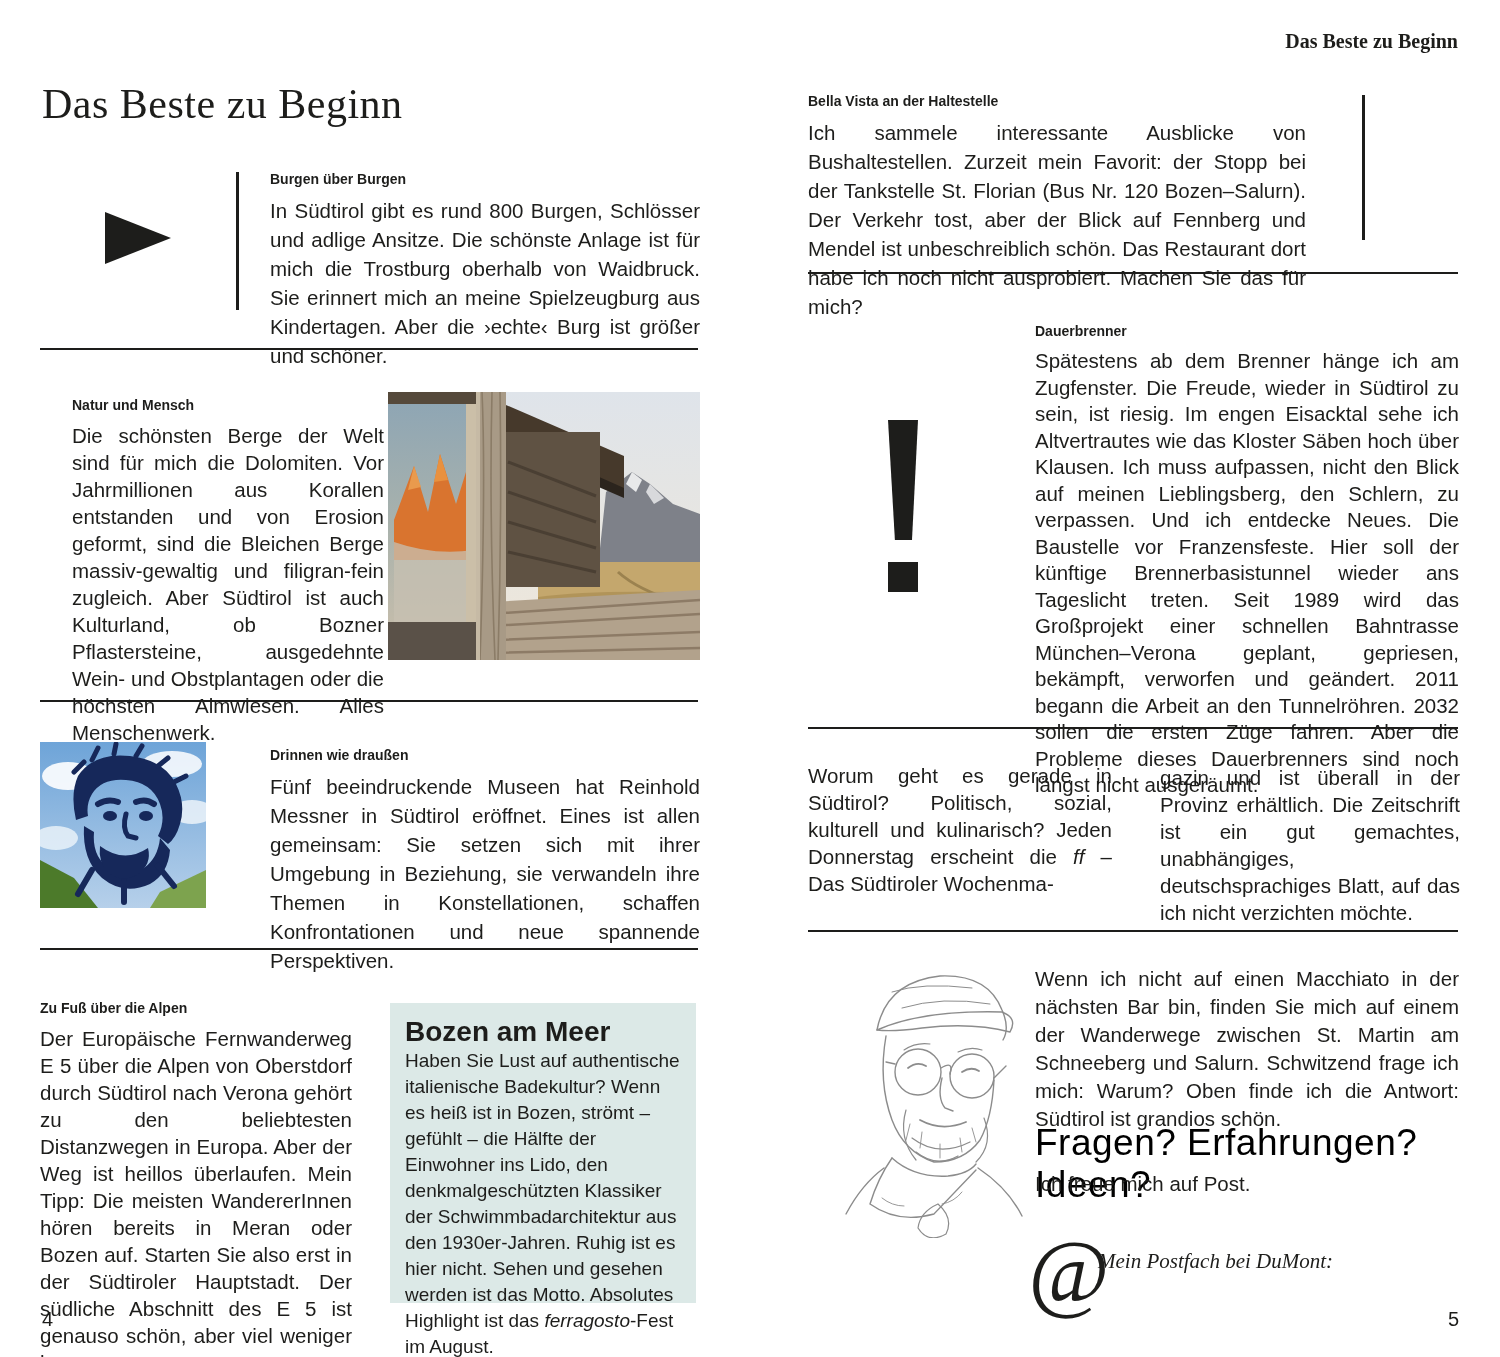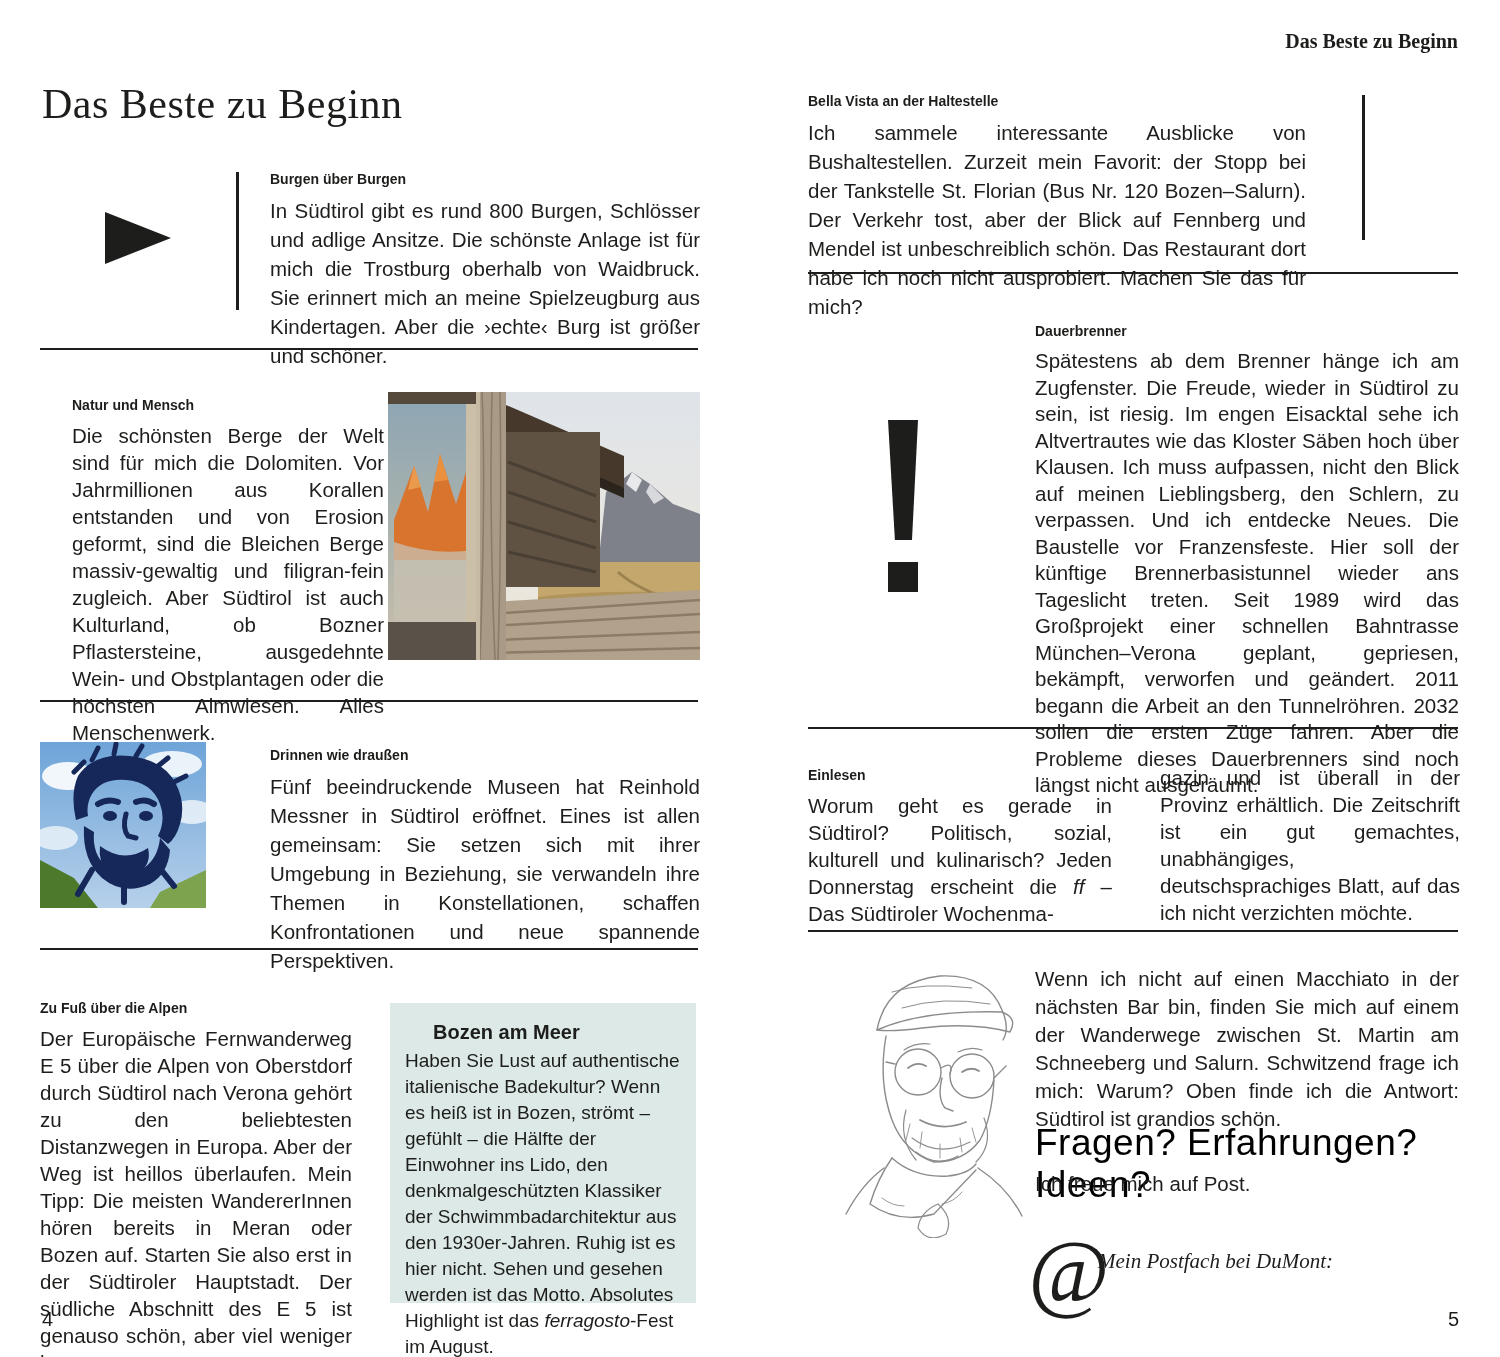--- a/index.html
+++ b/index.html
@@ -8,21 +8,21 @@
   .abs{position:absolute;}
   .serif-title{font-family:"Liberation Serif",serif;font-size:42px;font-weight:normal;letter-spacing:.5px;}
   .running-head{font-family:"Liberation Serif",serif;font-size:20px;font-weight:bold;text-align:right;}
   .sec-head{font-size:14px;font-weight:bold;line-height:27px;margin:0 0 3px 0;}
   .body-txt{font-size:20.5px;line-height:27px;text-align:justify;margin:0;}
   .body-txt.wide{line-height:29px;}
   .hr{height:0;border-top:2px solid #1d1d1b;}
   .vbar{width:3px;background:#1d1d1b;}
   .tri{width:0;height:0;border-top:26px solid transparent;border-bottom:26px solid transparent;border-left:66px solid #1d1d1b;}
   .teal-box{background:#dce9e7;padding:16px 15px;box-sizing:border-box;}
-  .teal-box .sec-head{font-size:20px;line-height:26px;margin-left:28px;}
+  .teal-box .sec-head{font-size:28px;line-height:26px;}
   .teal-box .body-txt{font-size:19px;line-height:26px;text-align:left;}
   .teal-head{font-family:Liberation Sans, sans-serif;font-size:37px;color:#000000;letter-spacing:.5px;}
   .excl-bar{width:30px;height:120px;background:#1d1d1b;clip-path:polygon(0 0,100% 0,80% 100%,23% 100%);}
   .excl-dot{width:30px;height:30px;background:#1d1d1b;margin-top:22px;margin-left:0px;}
   .pagenum{font-size:20px;}
   .at-glyph{font-family:"Liberation Serif",serif;font-style:italic;font-size:88px;line-height:80px;}
   .contact-txt{font-family:"Liberation Serif",serif;font-style:italic;font-weight:normal;font-size:21px;line-height:30px;}
   .ital{font-style:italic;}
   svg{display:block;}
 </style>
@@ -155,21 +155,20 @@
       <div class="excl-dot"></div>
     </div>
     <div class="abs" style="left:285px;top:318px;width:424px;">
       <div class="sec-head">Dauerbrenner</div>
       <p class="body-txt" style="line-height:26.5px;">Spätestens ab dem Brenner hänge ich am Zugfenster. Die Freude, wieder in Südtirol zu sein, ist riesig. Im engen Eisacktal sehe ich Altvertrautes wie das Kloster Säben hoch über Klausen. Ich muss aufpassen, nicht den Blick auf meinen Lieblingsberg, den Schlern, zu verpassen. Und ich entdecke Neues. Die Baustelle vor Franzensfeste. Hier soll der künftige Brennerbasistunnel wieder ans Tageslicht treten. Seit 1989 wird das Großprojekt einer schnellen Bahntrasse München–Verona geplant, gepriesen, bekämpft, verworfen und geändert. 2011 begann die Arbeit an den Tunnelröhren. 2032 sollen die ersten Züge fahren. Aber die Probleme dieses Dauerbrenners sind noch längst nicht ausgeräumt.</p>
     </div>
 
     <div class="abs hr" style="left:58px;top:727px;width:650px;"></div>
 
     <div class="abs" style="left:58px;top:762px;width:304px;">
-      <div class="sec-head">Einlesen</div>
       <p class="body-txt"><span>Worum geht es gerade in Südtirol? Politisch, sozial, kulturell und kulinarisch? Jeden Donnerstag erscheint die </span><span class="ital">ff</span><span> – Das Südtiroler Wochenma-</span></p>
     </div>
     <div class="abs" style="left:410px;top:764px;width:300px;">
       <p class="body-txt">gazin und ist überall in der Provinz erhältlich. Die Zeitschrift ist ein gut gemachtes, unabhängiges, deutschsprachiges Blatt, auf das ich nicht verzichten möchte.</p>
     </div>
 
     <div class="abs hr" style="left:58px;top:930px;width:650px;"></div>
 
     <div class="abs" style="left:72px;top:952px;width:208px;height:286px;">
       <svg width="208" height="286" viewBox="0 0 208 286" fill="none" stroke="#8c8c8c" stroke-width="1.4" stroke-linecap="round">

